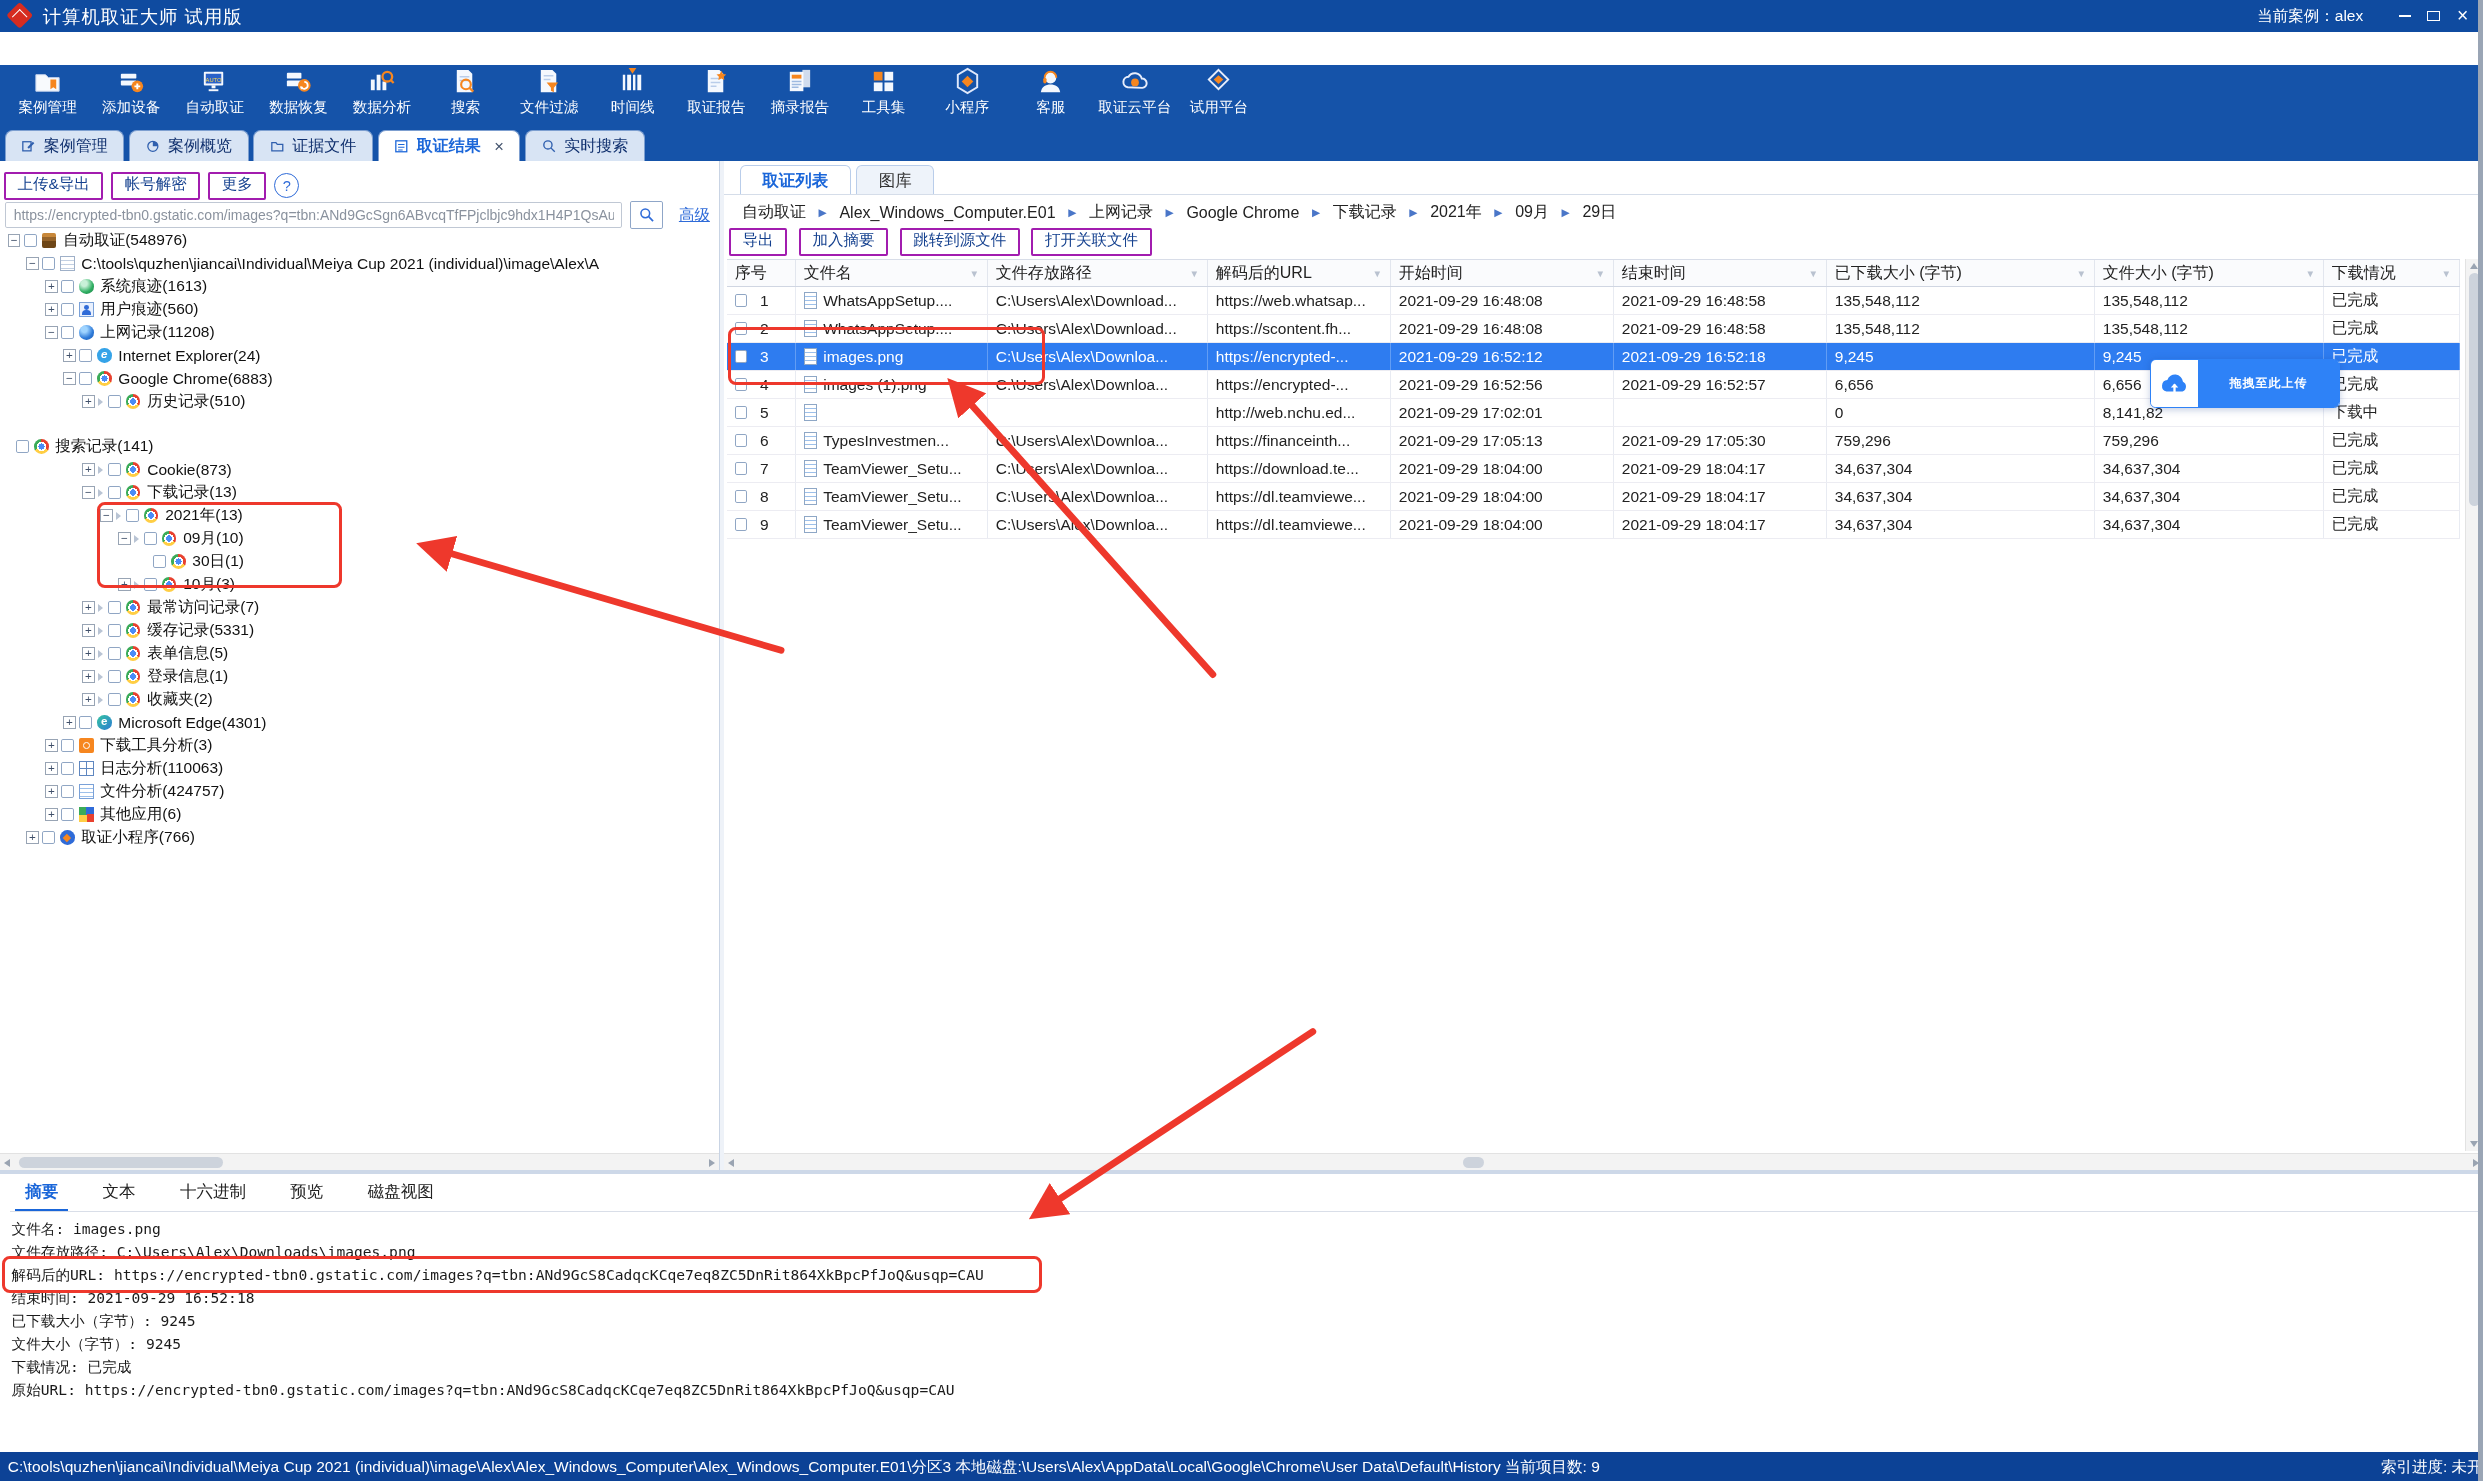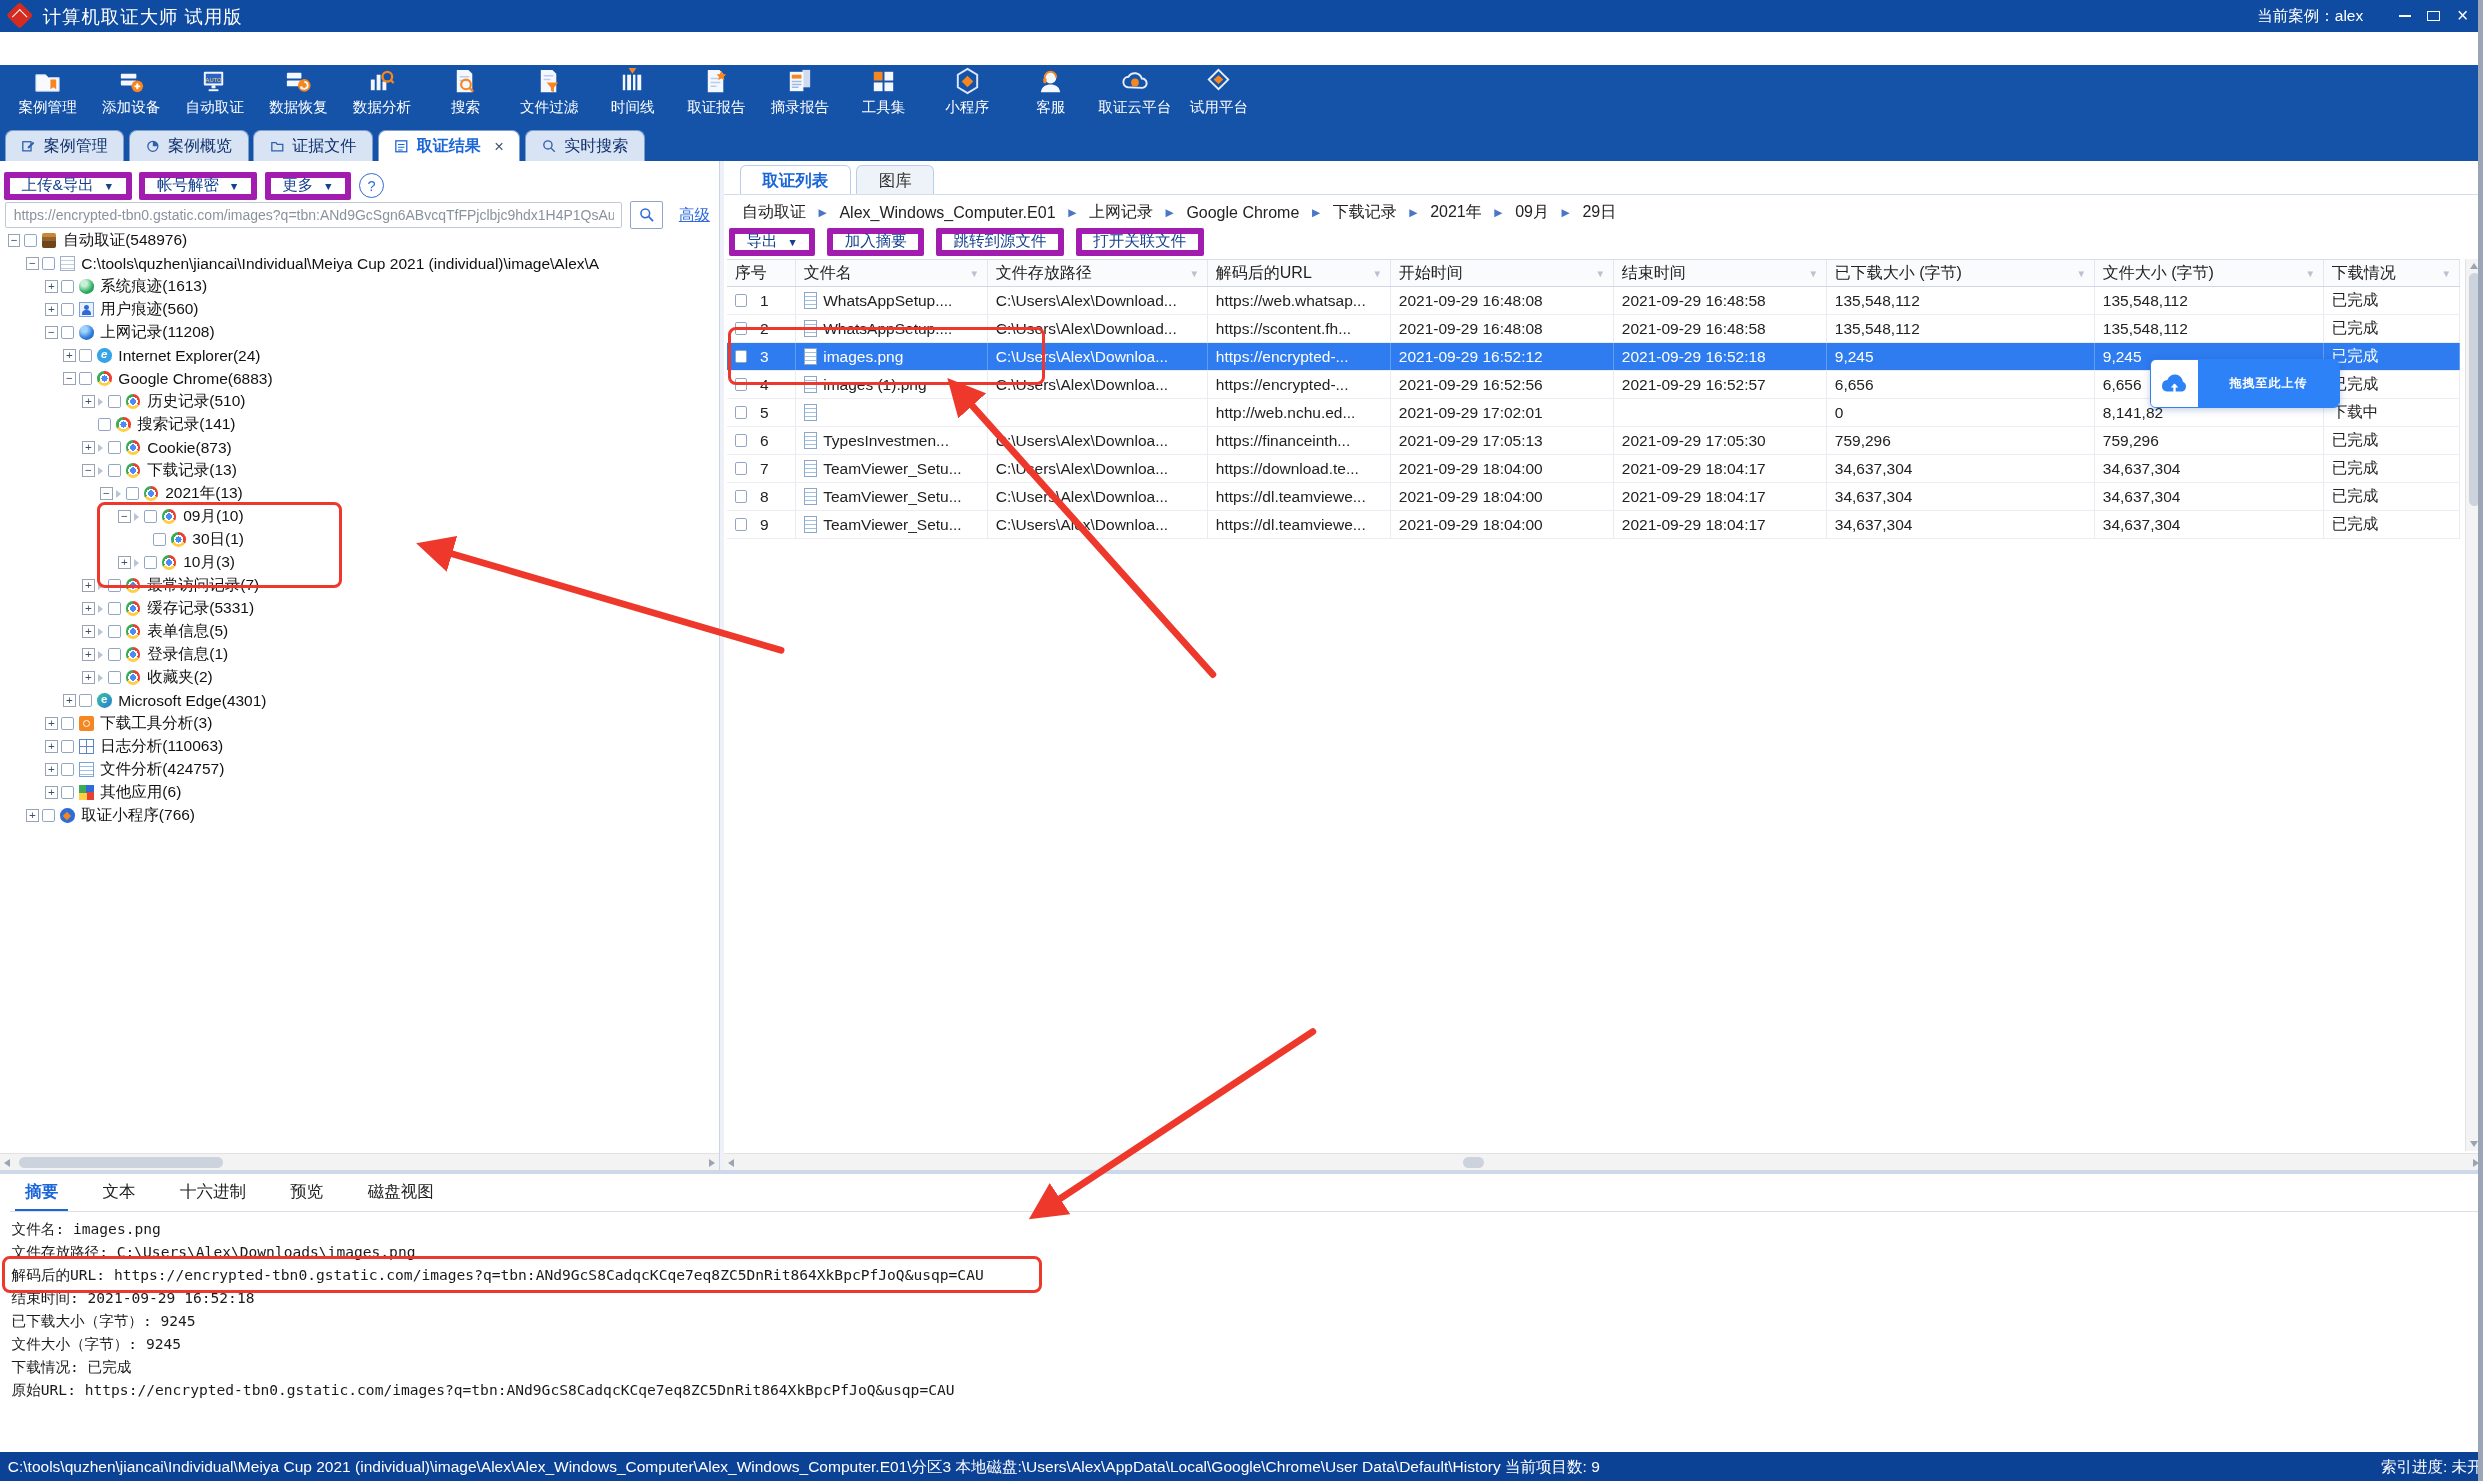--- a/index.html
+++ b/index.html
@@ -30,22 +30,22 @@
   .ftab{height:30px;border-radius:7.8px 7.8px 0 0;border:1px solid #7d9fd0;border-bottom:none;background:#d8e4f4;
         color:#10306e;font-size:16px;display:flex;align-items:center;padding:0 15.5px;gap:7.8px;cursor:pointer;}
   .ftab.active{background:#fff;color:#1a66d9;font-weight:bold;}
   .ftab-ico svg{width:14.6px;height:14.6px;display:block;}
   .ftab-close{font-weight:normal;color:#44546e;font-size:16.5px;margin-left:5.8px;}
   
   #content-bg{position:absolute;left:0;top:161px;width:2483px;height:1011px;background:#fff;}
   #divider{position:absolute;left:719px;top:161px;width:3.9px;height:1009px;background:#eef2f8;border-left:1px solid #c9d4e4;}
   
   #left-actions{position:absolute;left:3.9px;top:171px;height:29px;display:flex;gap:7.8px;align-items:center;}
-  .lbtn{height:28px;border:6px solid #a21caf;background:#fff;border-radius:1.9px;display:flex;align-items:center;
-        padding:0 11.6px;gap:9.7px;font-size:15.5px;color:#15418f;cursor:pointer;white-space:nowrap;}
+  .lbtn{height:28px;border:2px solid #a21caf;background:#fff;border-radius:1.9px;display:flex;align-items:center;
+        padding:0 11.6px;gap:9.7px;font-size:15.5px;color:#15418f;cursor:pointer;white-space:nowrap;flex-direction:column;}
   .caret{font-size:10.7px;color:#15418f;}
   .help-circle{width:23px;height:23px;border:1px solid #2f6bd8;border-radius:50%;color:#2f6bd8;display:flex;
         align-items:center;justify-content:center;font-size:14.6px;cursor:pointer;}
   #left-search{position:absolute;left:4.9px;top:202px;height:26px;display:flex;align-items:center;gap:7.8px;}
   #search-input{width:600px;height:24px;border:1px solid #c0c8d4;border-radius:1.9px;padding:0 7.8px;font-size:14px;
         color:#8a929e;font-family:"Liberation Sans","DejaVu Sans",sans-serif;outline:none;}
   #search-btn{width:31px;height:26px;border:1px solid #8fa6c8;background:#fff;border-radius:1.9px;display:flex;
         align-items:center;justify-content:center;cursor:pointer;}
   #search-btn svg{width:15.5px;height:15.5px;}
   .advanced{color:#2f6bd8;font-size:15.5px;text-decoration:underline;cursor:pointer;margin-left:7.8px;}
@@ -435,21 +435,21 @@
         <span class="ic ic-chrome"></span>
         <span class="tlabel">Google Chrome(6883)</span>
       </div>
       <div class="trow" style="padding-left: 82px;">
         <span class="exp">+</span>
         <span class="tri"></span>
         <span class="cb"></span>
         <span class="ic ic-chrome"></span>
         <span class="tlabel">历史记录(510)</span>
       </div>
-      <div class="trow" style="padding-left: 82px;">
+      <div class="trow" style=" margin-top: 22px;">
         <span class="exp none"></span>
         <span class="cb"></span>
         <span class="ic ic-chrome"></span>
         <span class="tlabel">搜索记录(141)</span>
       </div>
       <div class="trow" style="padding-left: 82px;">
         <span class="exp">+</span>
         <span class="tri"></span>
         <span class="cb"></span>
         <span class="ic ic-chrome"></span>

